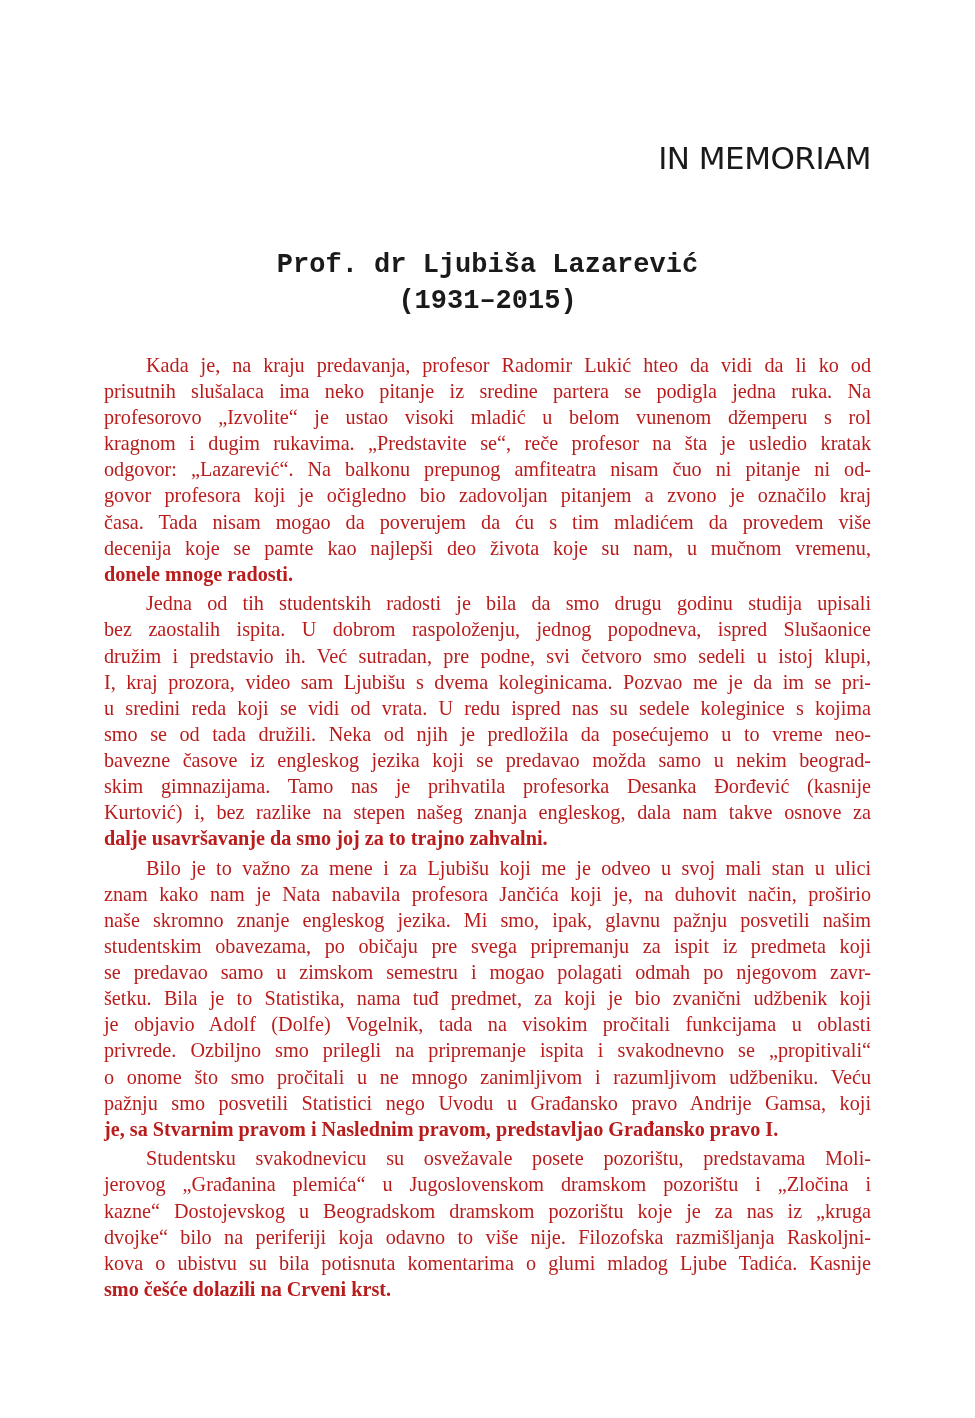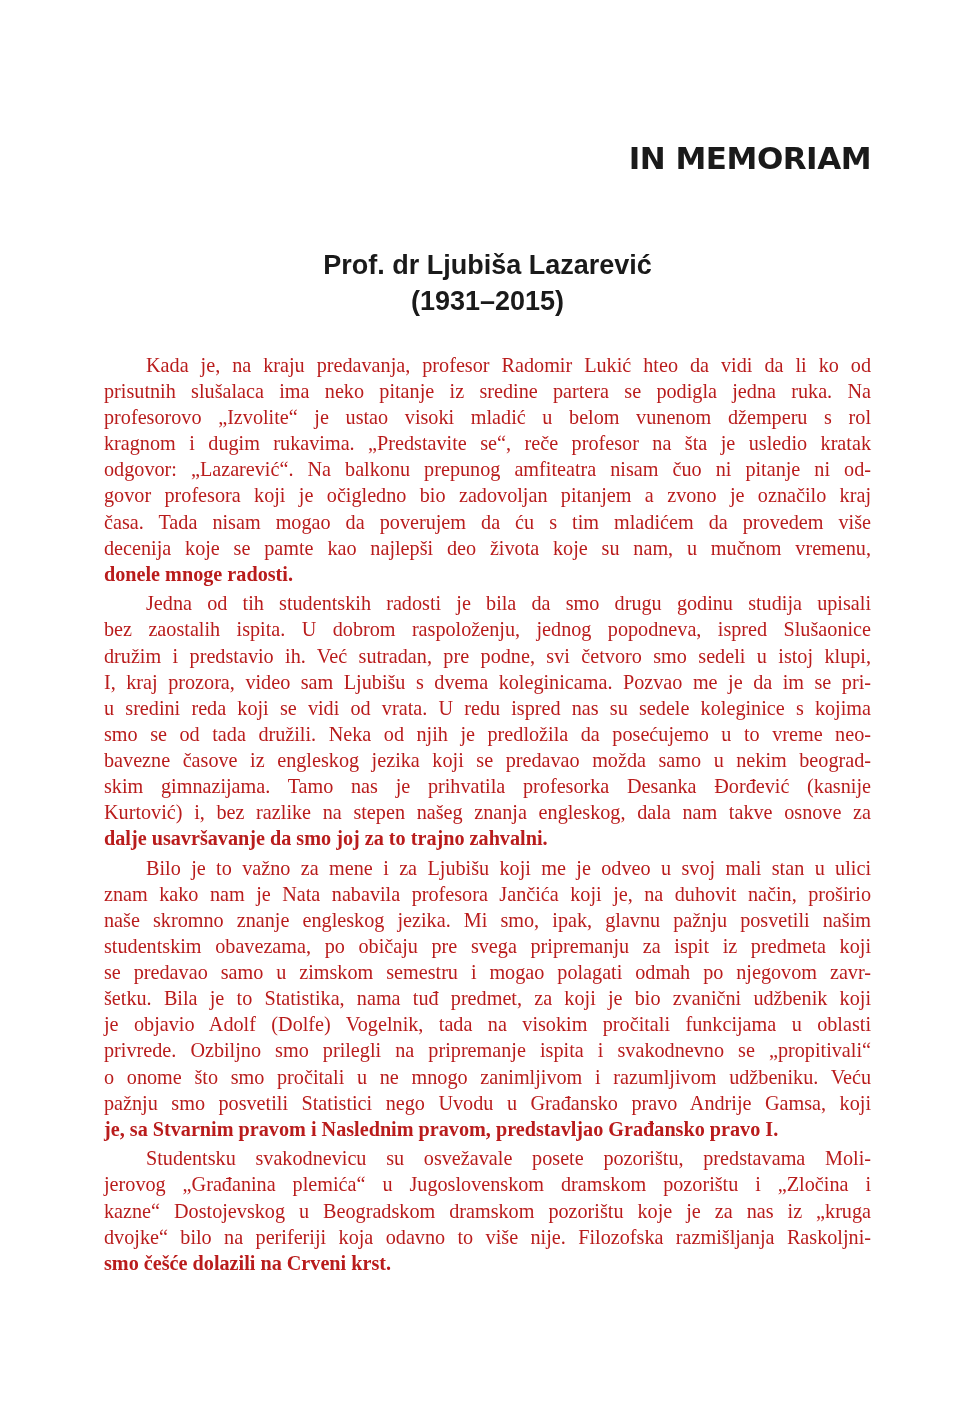--- a/index.html
+++ b/index.html
@@ -1,24 +1,24 @@
 <!DOCTYPE html>
 <html><head>
 <meta charset="utf-8">
 <style>
   html, body { margin: 0; padding: 0; background: #ffffff; }
   body { width: 975px; height: 1418px; position: relative; overflow: hidden; color: #1a1a1a; }
   .section-title {
     position: absolute; right: 104px; top: 140px;
-    font-family: "DejaVu Sans", sans-serif; font-weight: bold; font-size: 31px;
+    font-family: "DejaVu Sans", sans-serif; font-weight: normal; font-size: 31px;
     letter-spacing: -0.5px; color: #1a1a1a; margin: 0;
   }
   .article-title {
     position: absolute; left: 0; right: 0; top: 247px; text-align: center;
-    font-family: Liberation Sans, sans-serif; font-weight: bold; font-size: 27px; line-height: 36px;
+    font-family: Liberation Mono, monospace; font-weight: bold; font-size: 27px; line-height: 36px;
     margin: 0; color: #1a1a1a;
   }
   .article-body {
     position: absolute; left: 104px; width: 767px; top: 352px;
     font-family: "Liberation Serif", serif; font-size: 20.2px; line-height: 26.1px; color: #b91c1c;
   }
   .para { margin: 0 0 3.5px 0; }
   .line { display: block; text-align: justify; text-align-last: justify; white-space: nowrap; height: 26.1px; overflow: visible; }
   .line.indent { text-indent: 42px; }
   .line.last { text-align-last: left; font-weight: bold; }
@@ -68,15 +68,16 @@
       <span class="line">privrede. Ozbiljno smo prilegli na pripremanje ispita i svakodnevno se „propitivali“</span>
       <span class="line">o onome što smo pročitali u ne mnogo zanimljivom i razumljivom udžbeniku. Veću</span>
       <span class="line">pažnju smo posvetili Statistici nego Uvodu u Građansko pravo Andrije Gamsa, koji</span>
       <span class="line last">je, sa Stvarnim pravom i Naslednim pravom, predstavljao Građansko pravo I.</span>
     </p>
     <p class="para">
       <span class="line indent">Studentsku svakodnevicu su osvežavale posete pozorištu, predstavama Moli-</span>
       <span class="line">jerovog „Građanina plemića“ u Jugoslovenskom dramskom pozorištu i „Zločina i</span>
       <span class="line">kazne“ Dostojevskog u Beogradskom dramskom pozorištu koje je za nas iz „kruga</span>
       <span class="line">dvojke“ bilo na periferiji koja odavno to više nije. Filozofska razmišljanja Raskoljni-</span>
+      <span class="line">kova o ubistvu su bila potisnuta komentarima o glumi mladog Ljube Tadića. Kasnije</span>
       <span class="line last">smo češće dolazili na Crveni krst.</span>
     </p>
   </div>
 
 </body></html>

